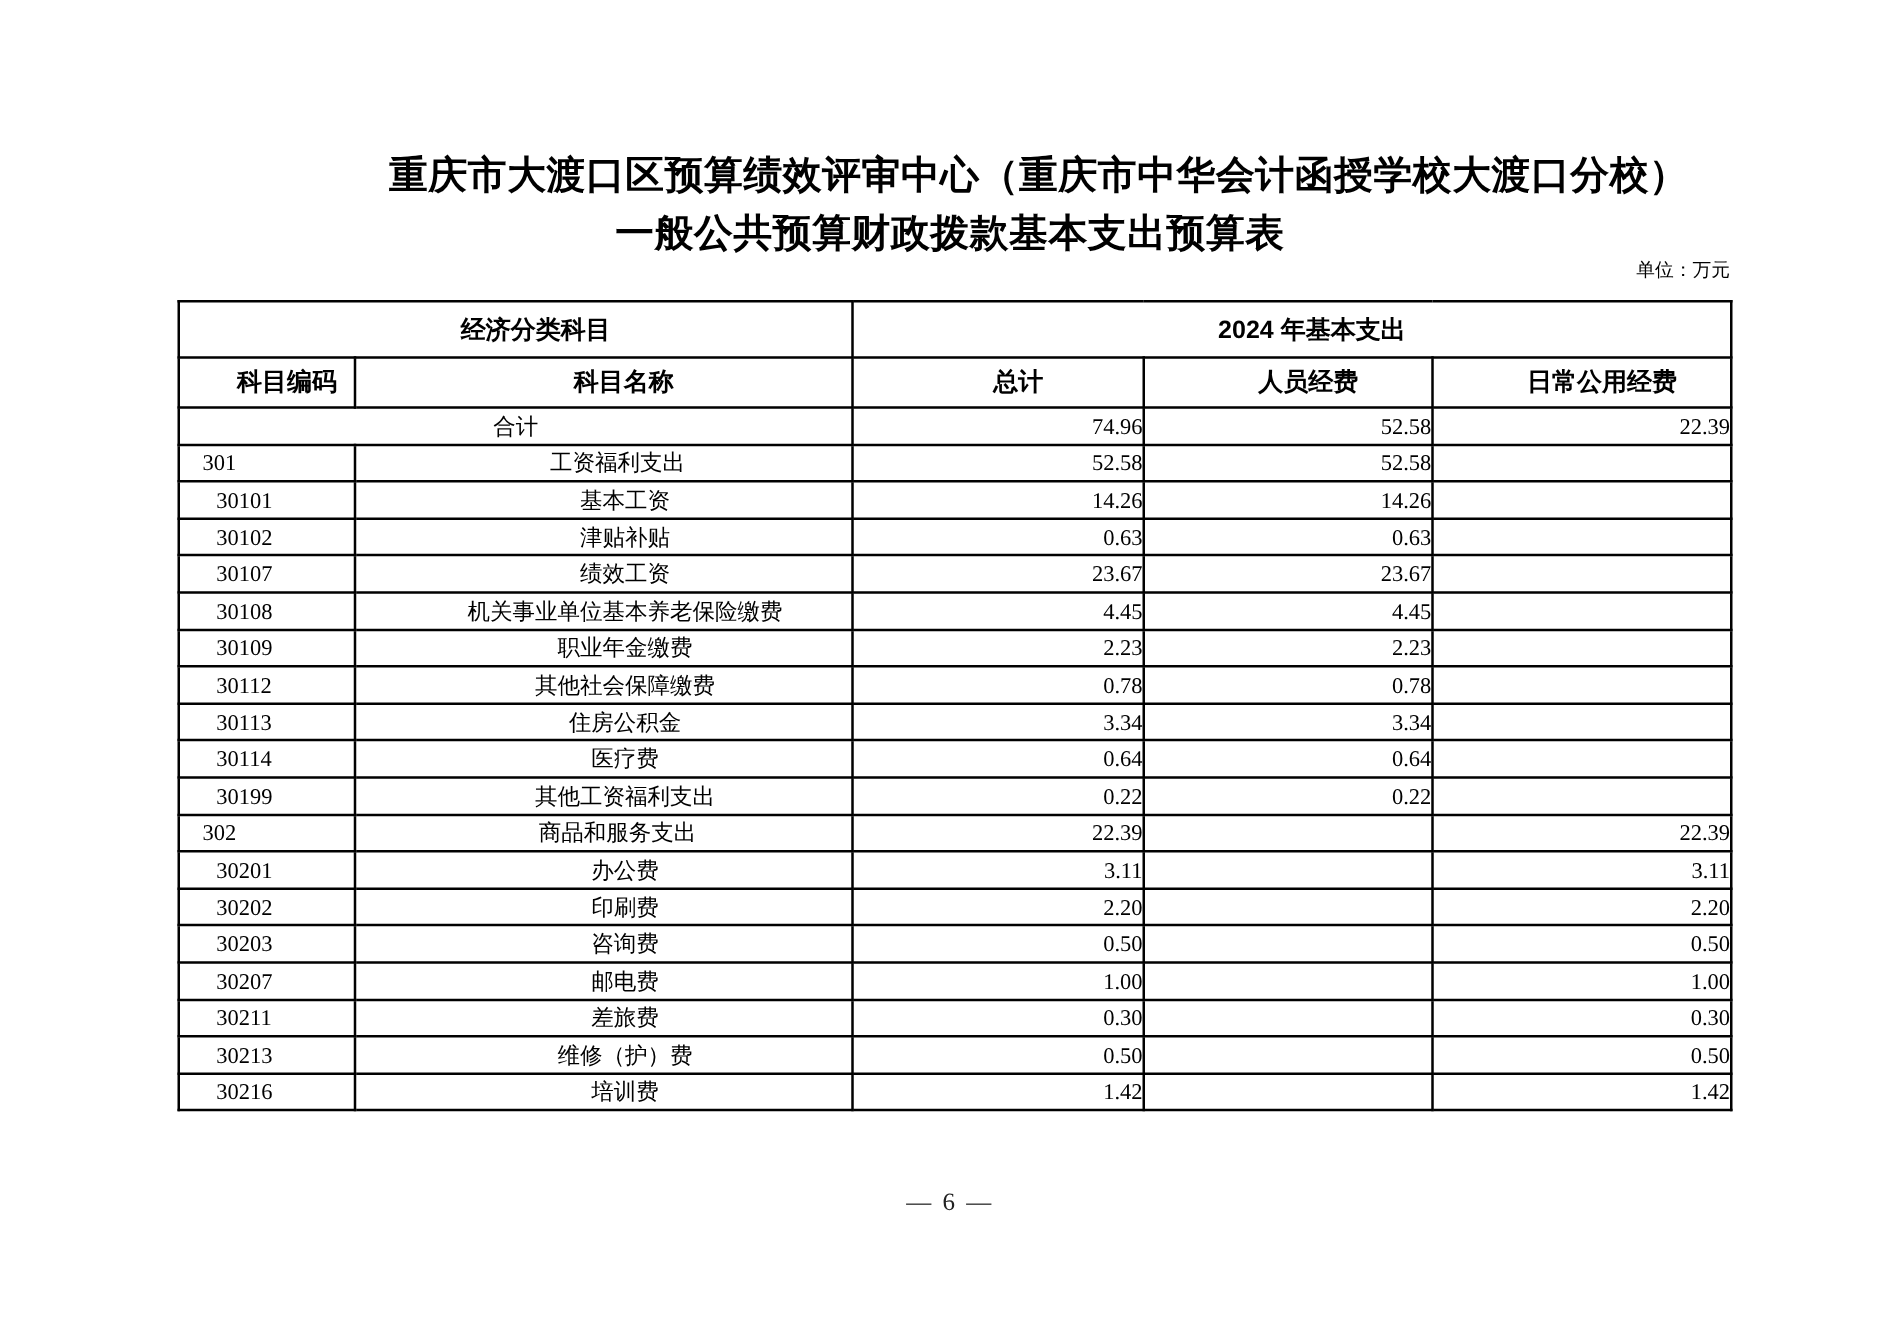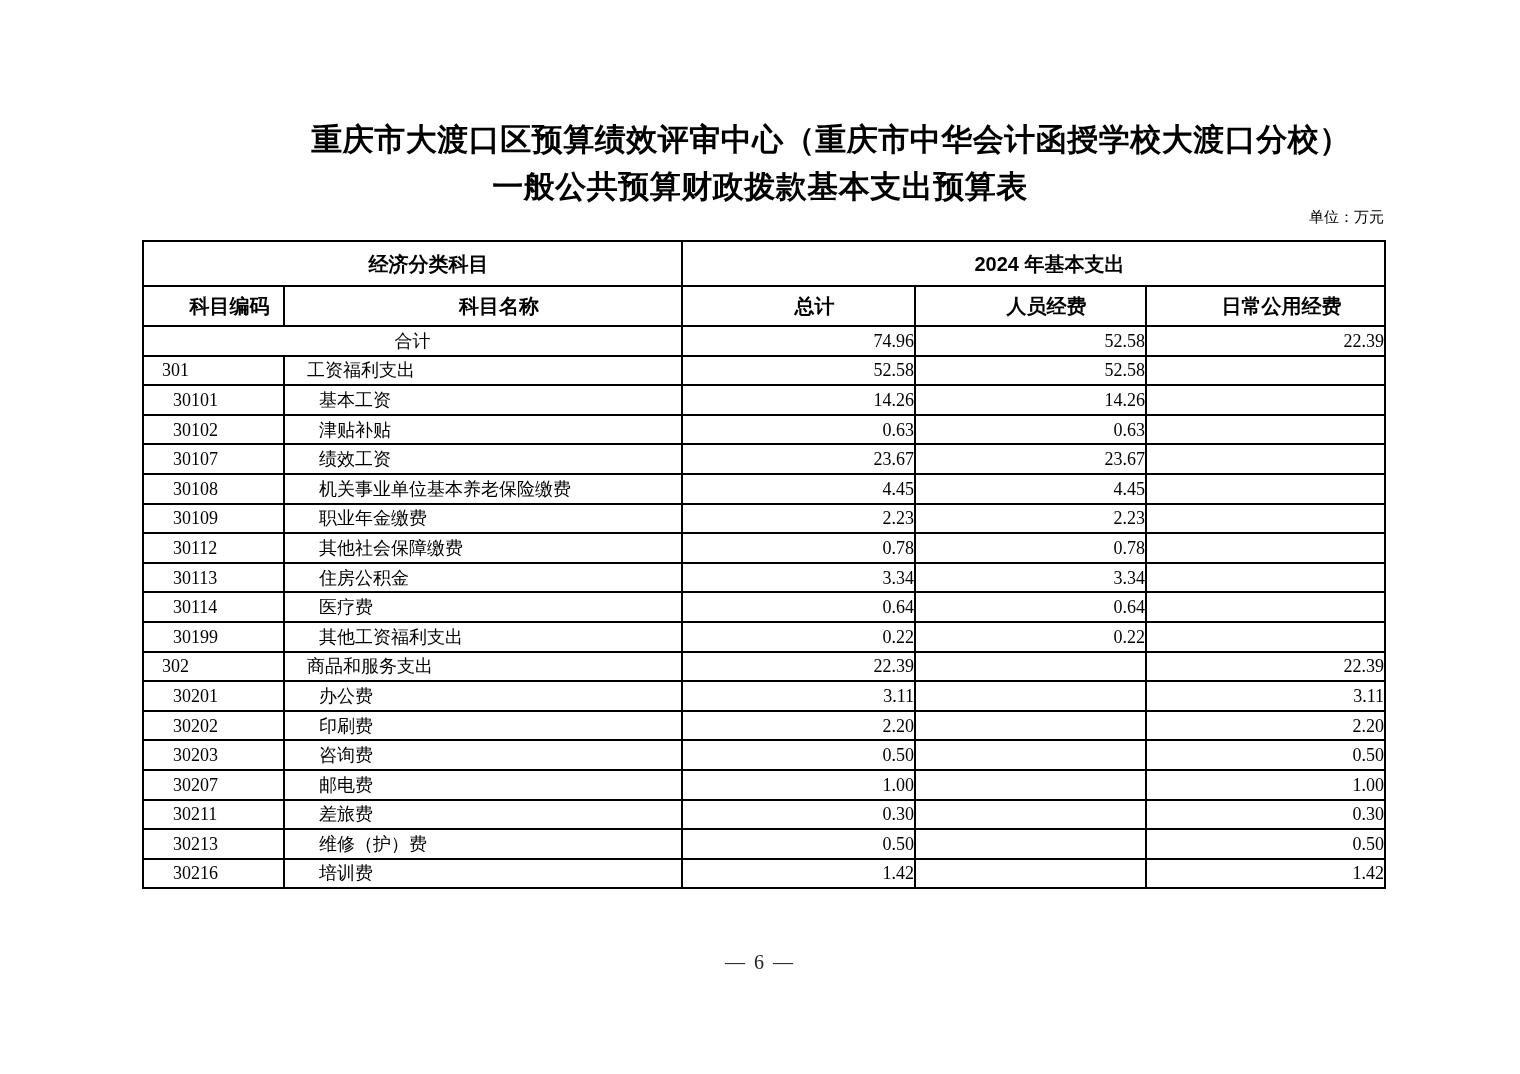--- a/index.html
+++ b/index.html
@@ -59,21 +59,21 @@
     font-size: 20px;
     text-align: center;
     padding-left: 32px;
   }
   tr.hdr1 th { height: 43px; }
   tr.hdr2 th { height: 38px; }
   table.budget td { height: 27.6px; font-size: 18px; }
   td.code { text-align: left; font-size: 19px; }
   td.code.lvl1 { padding-left: 18px; }
   td.code.lvl2 { padding-left: 29px; }
-  td.name { text-align: left; border-radius: 13px; }
+  td.name { text-align: center; border-radius: 13px; }
   td.name.lvl1 { padding-left: 22px; }
   td.name.lvl2 { padding-left: 34px; }
   td.name-merged { text-align: center; margin-left: 40px; }
   td.num {
     text-align: right;
     padding-right: 10px;
     padding-top: 3px;
     font-size: 19px;
     font-family: "Liberation Serif", "DejaVu Serif", serif;
     margin-top: 34px;

